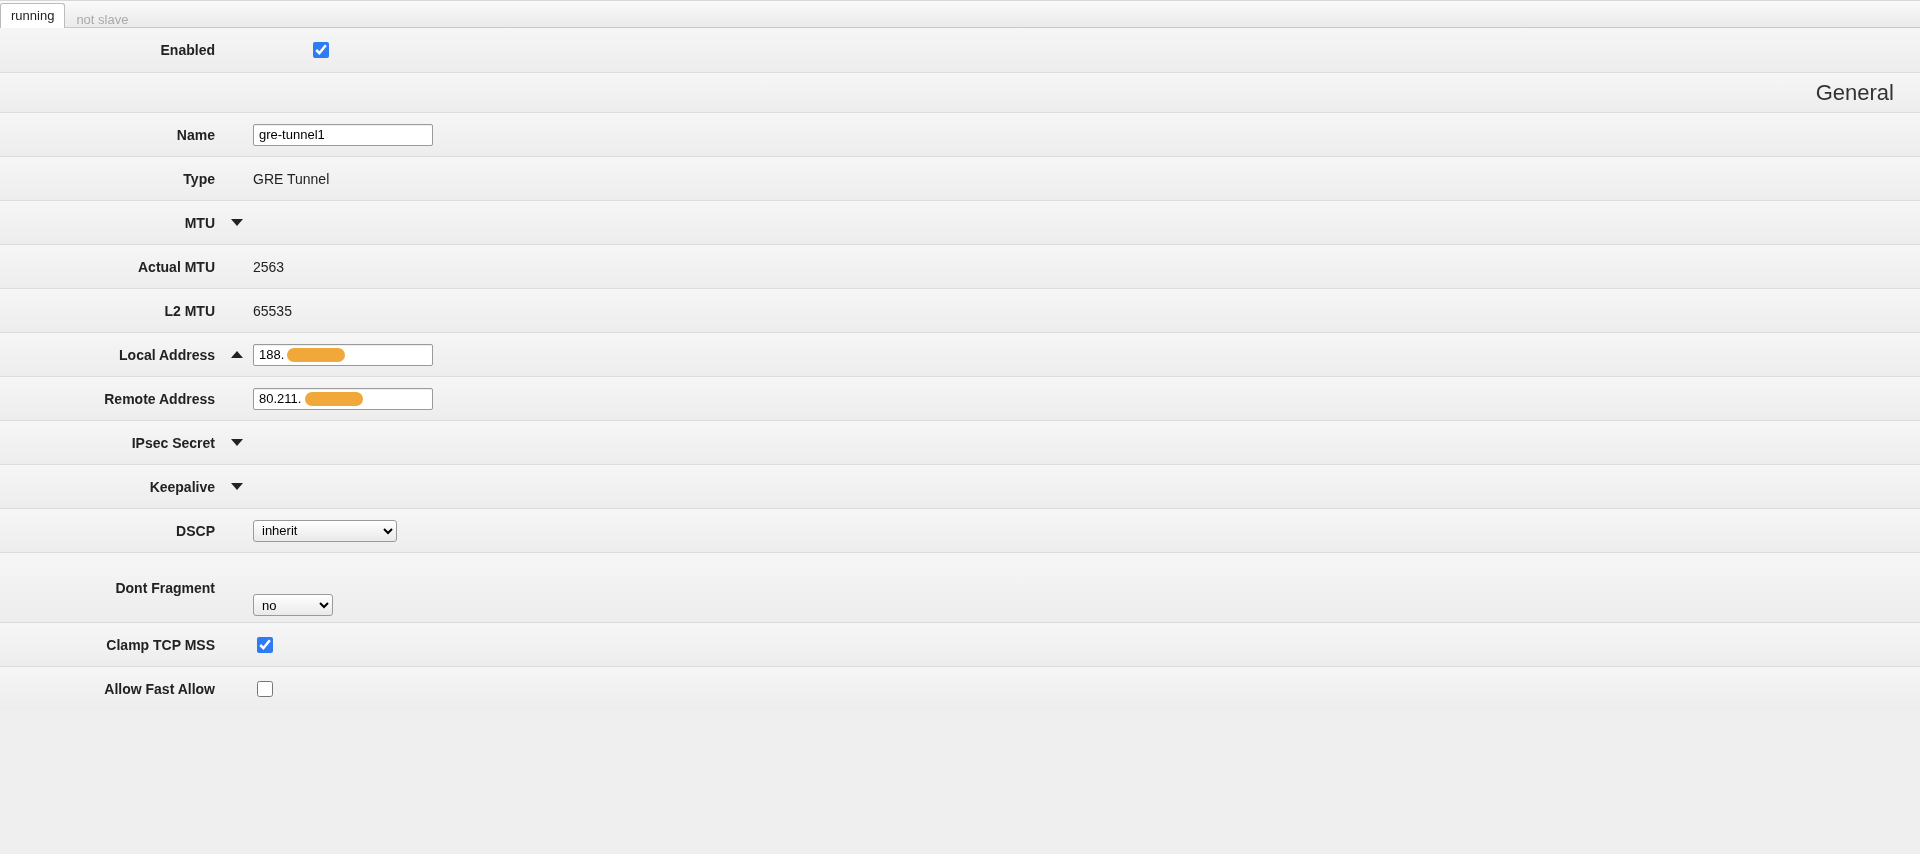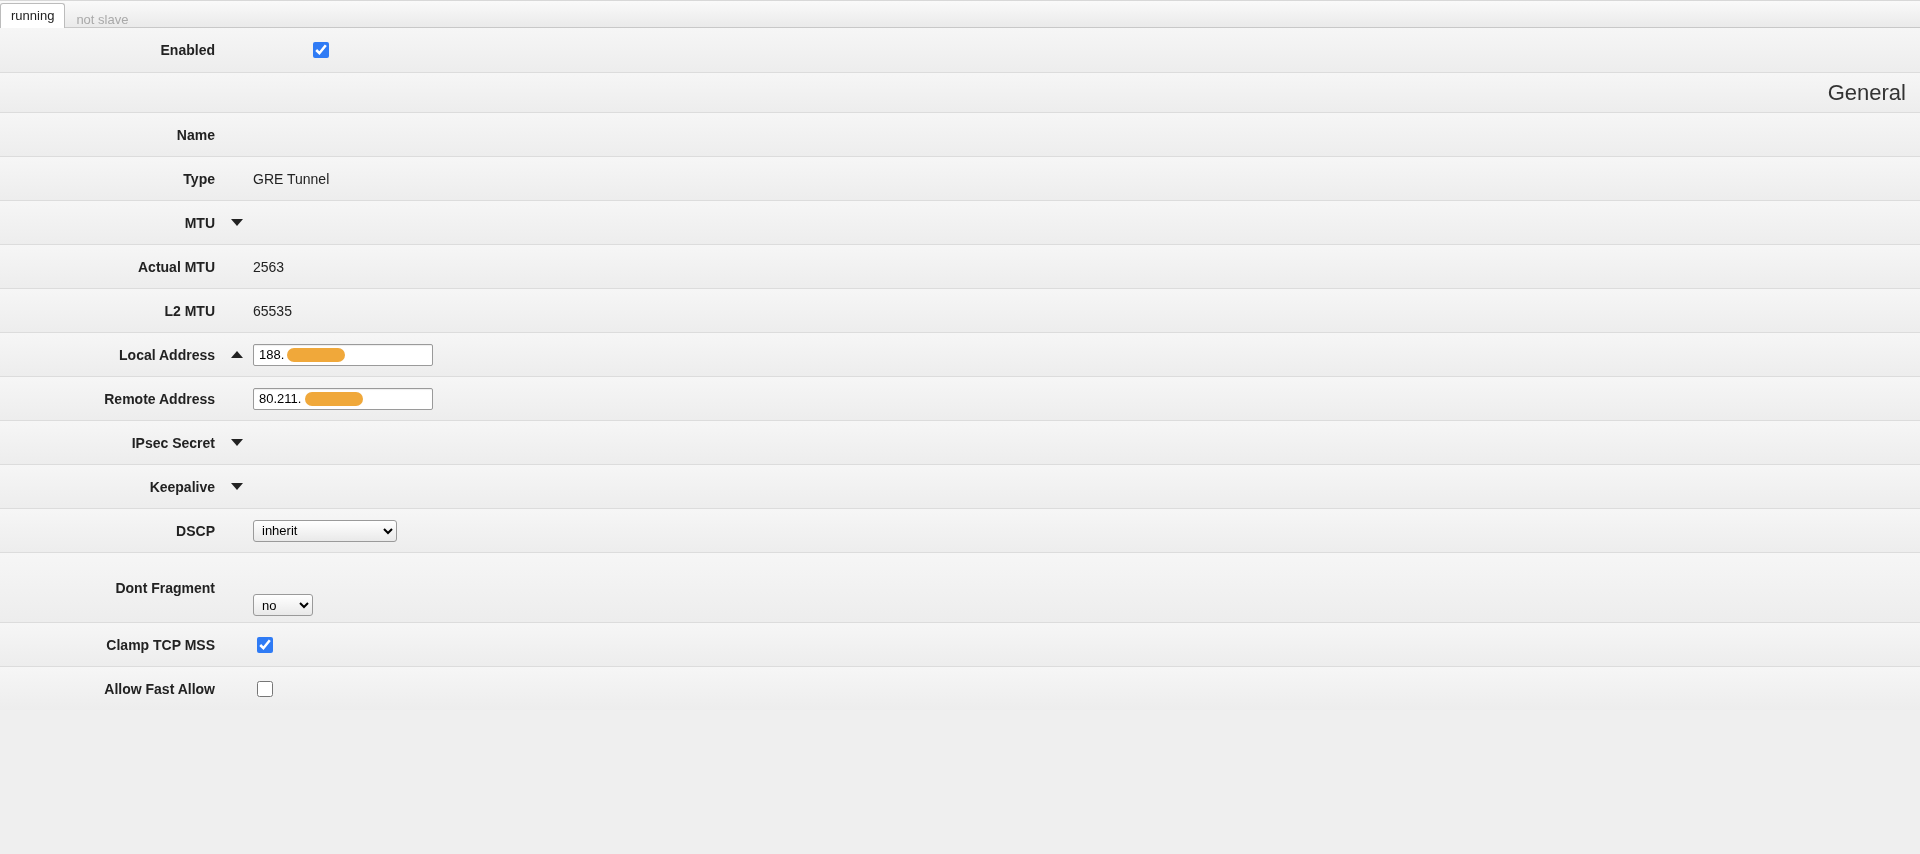--- a/index.html
+++ b/index.html
@@ -80,21 +80,21 @@
     align-items: center;
     padding-left: 4px;
   }
   .section-header {
     display: flex;
     align-items: center;
     justify-content: flex-end;
     height: 40px;
     border-top: 1px solid #dcdcdc;
     background: linear-gradient(#f6f6f6, #ededed);
-    padding-right: 14px;
+    padding-right: 26px;
     font-size: 22px;
     font-weight: 400;
     color: #333;
   }
   input.txt {
     height: 22px;
     width: 180px;
     border: 1px solid #9a9a9a;
     border-radius: 2px;
     padding: 1px 5px;
@@ -104,21 +104,21 @@
   }
   select.sel {
     height: 22px;
     border: 1px solid #9a9a9a;
     border-radius: 3px;
     font-size: 13px;
     background: linear-gradient(#ffffff,#e9e9e9);
     padding: 0 4px;
   }
   select.sel.wide { width: 144px; }
-  select.sel.narrow { width: 60px; margin-top: 35px; }
+  select.sel.narrow { width: 80px; margin-top: 35px; }
   .chk {
     width: 16px;
     height: 16px;
     accent-color: #2f7bf5;
   }
   .tri {
     width: 0;
     height: 0;
     border-left: 6px solid transparent;
     border-right: 6px solid transparent;
@@ -154,20 +154,23 @@
       <div class="value">
         <input type="checkbox" class="chk" checked="" style="">
       </div>
     </div>
 
     <div class="section-header">General</div>
 
     <div class="row">
       <div class="label">Name</div>
       <div class="icon-col"></div>
+      <div class="value">
+        <input type="text" class="txt" value="gre-tunnel1" style="">
+      </div>
     </div>
 
     <div class="row">
       <div class="label">Type</div>
       <div class="icon-col"></div>
       <div class="value">
         <span class="static-text">GRE Tunnel</span>
       </div>
     </div>
 

